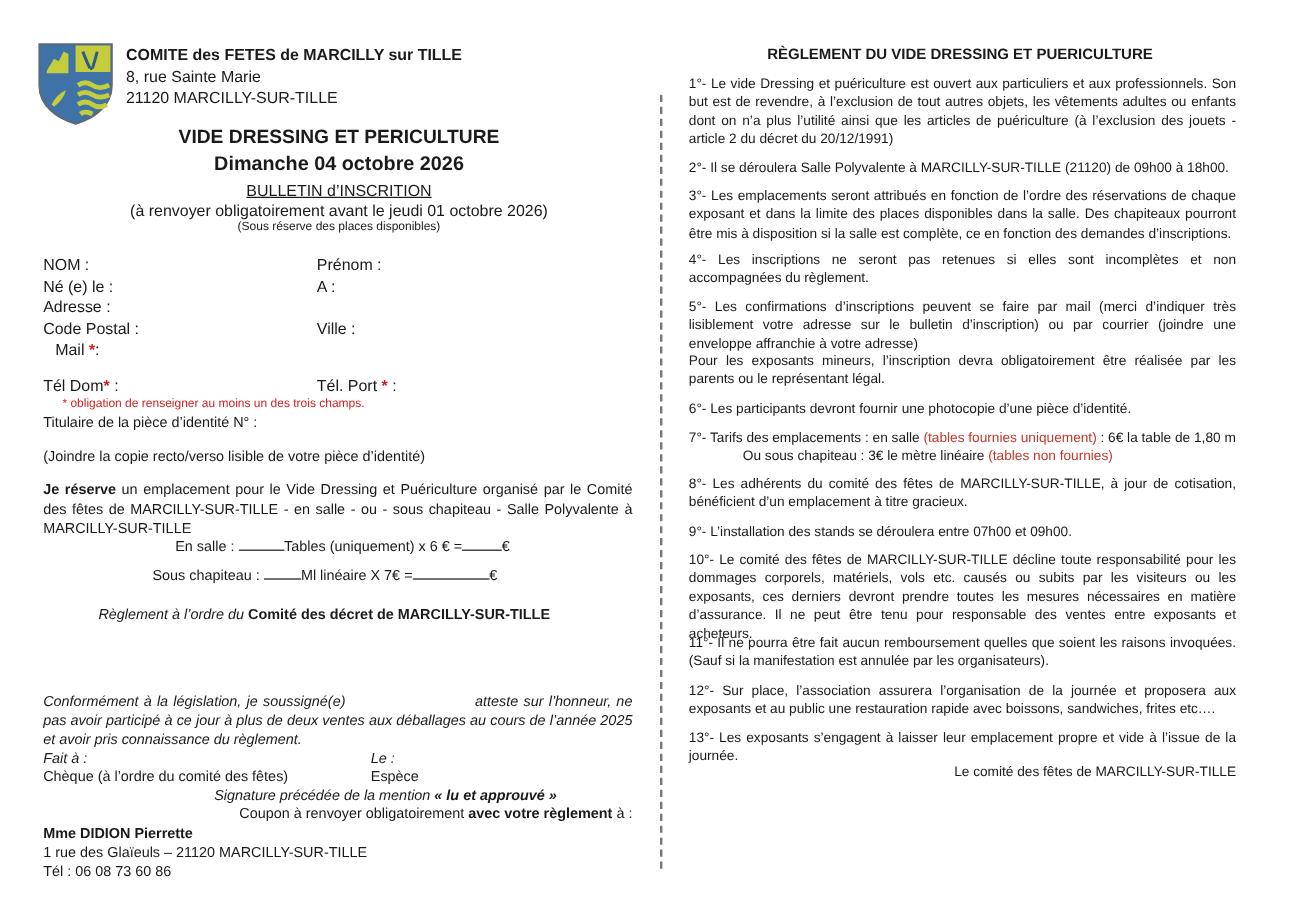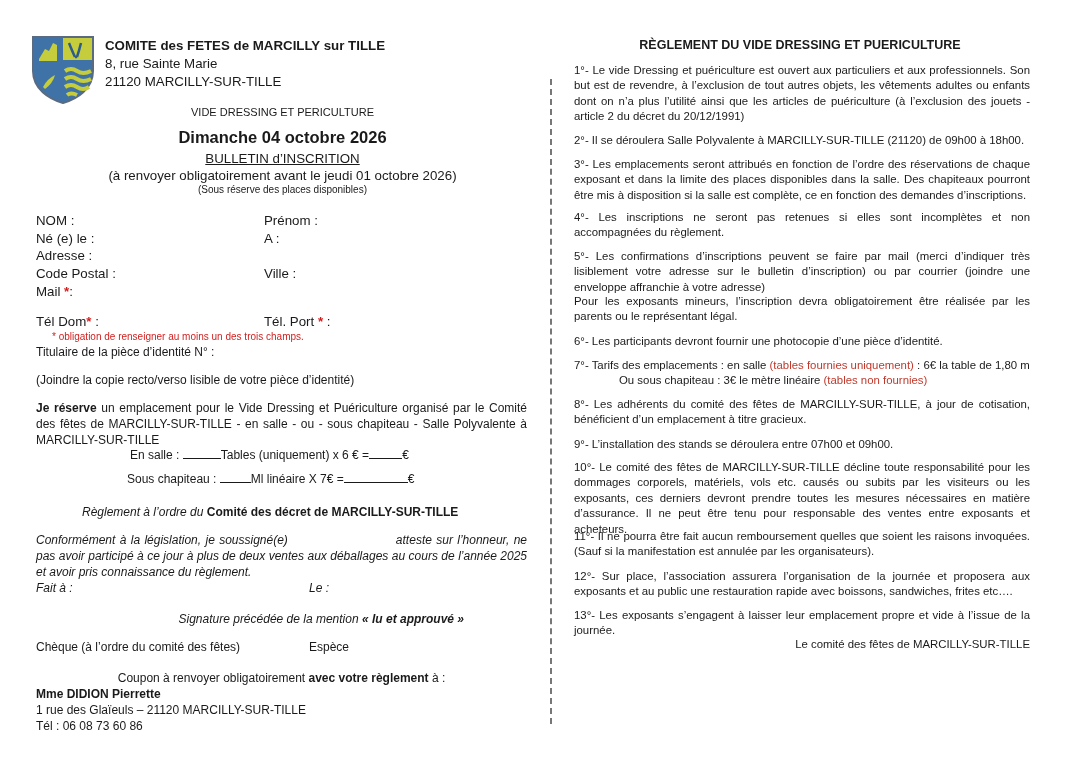--- a/index.html
+++ b/index.html
@@ -4,28 +4,28 @@
 <style>
   html, body { margin: 0; padding: 0; }
   body {
     width: 1080px; height: 764px; background: #ffffff; position: relative; overflow: hidden;
     font-family: "Liberation Sans", sans-serif; color: #1a1a1a;
   }
   .abs { position: absolute; }
   .red { color: #d11f1f; }
   .red2 { color: #c0392b; }
   b, .bold { font-weight: bold; }
-  i, .it { font-style: italic; }
+  i, .it { font-style: italic; margin-top: 44px; }
 
   
   #logo { left: 31px; top: 35px; width: 64px; height: 70px; }
   .org-name { left: 105px; top: 38px; font-size: 13.3px; font-weight: bold; }
   .org-line { left: 105px; font-size: 13.3px; }
   .center-block { left: 30px; width: 505px; text-align: center; }
-  .title1 { top: 106px; font-size: 11px; font-weight: normal; }
+  .title1 { top: 106px; font-size: 16px; font-weight: bold; }
   .title2 { top: 128px; font-size: 16.5px; font-weight: bold; }
   .title3 { top: 151px; font-size: 13.3px; text-decoration: underline; }
   .title4 { top: 168px; font-size: 13.3px; }
   .title5 { top: 184px; font-size: 10px; font-family: "Liberation Sans", sans-serif; }
 
   .lbl { font-size: 13.3px; }
   .small-red { font-size: 10px; color: #d11f1f; margin-left: 16px; }
 
   .para { left: 36px; width: 491px; font-size: 12px; line-height: 16px; text-align: justify; }
   .fill-line { display: inline-block; border-bottom: 1px solid #1a1a1a; height: 11px; vertical-align: baseline; }
@@ -63,38 +63,38 @@
 <div class="abs center-block title4">(à renvoyer obligatoirement avant le jeudi 01 octobre 2026)</div>
 <div class="abs center-block title5">(Sous réserve des places disponibles)</div>
 
 <div class="abs lbl" style="left:36px;top:213px">NOM :</div>
 <div class="abs lbl" style="left:264px;top:213px">Prénom :</div>
 <div class="abs lbl" style="left:36px;top:231px">Né (e) le :</div>
 <div class="abs lbl" style="left:264px;top:231px">A :</div>
 <div class="abs lbl" style="left:36px;top:248px">Adresse :</div>
 <div class="abs lbl" style="left:36px;top:266px">Code Postal :</div>
 <div class="abs lbl" style="left:264px;top:266px">Ville :</div>
-<div class="abs lbl" style="left:36px;top:284px">
+<div class="abs lbl" style="left:46px;top:284px">
   <span>Mail </span><span class="red bold">*</span><span>:</span>
 </div>
 <div class="abs lbl" style="left:36px;top:314px">
   <span>Tél Dom</span><span class="red bold">*</span><span> :</span>
 </div>
 <div class="abs lbl" style="left:264px;top:314px">
   <span>Tél. Port </span><span class="red bold">*</span><span> :</span>
 </div>
 <div class="abs small-red" style="left:36px;top:331px">* obligation de renseigner au moins un des trois champs.</div>
 
 <div class="abs para" style="top:344px">Titulaire de la pièce d’identité N° :</div>
 <div class="abs para" style="top:372px">(Joindre la copie recto/verso lisible de votre pièce d’identité)</div>
 
 <div class="abs para" style="top:400px">
   <b>Je réserve</b><span> un emplacement pour le Vide Dressing et Puériculture organisé par le Comité des fêtes de MARCILLY-SUR-TILLE - en salle - ou - sous chapiteau - Salle Polyvalente à MARCILLY-SUR-TILLE</span>
 </div>
-<div class="abs para" style="top:447px;text-align:left;left:130px;width:360px">
+<div class="abs para" style="top:447px;text-align:left;left:146px;width:360px">
   <span>En salle : </span><span class="fill-line" style="width:38px"></span><span>Tables (uniquement) x 6 € =</span><span class="fill-line" style="width:33px"></span><span>€</span>
 </div>
 <div class="abs para" style="top:471px;text-align:left;left:127px;width:360px">
   <span>Sous chapiteau : </span><span class="fill-line" style="width:31px"></span><span>Ml linéaire X 7€ =</span><span class="fill-line" style="width:64px"></span><span>€</span>
 </div>
 
 <div class="abs para" style="top:504px;text-align:left;left:82px">
   <i>Règlement à l’ordre du </i><b>Comité des décret de MARCILLY-SUR-TILLE</b>
 </div>
 
@@ -103,21 +103,21 @@
 </div>
 <div class="abs para it" style="top:580px;width:200px">Fait à :</div>
 <div class="abs para it" style="top:580px;left:309px;width:100px">Le :</div>
 <div class="abs para it" style="top:611px;left:144px;width:320px;text-align:right">
   <span>Signature précédée de la mention </span><b>« lu et approuvé »</b>
 </div>
 
 <div class="abs para" style="top:639px;width:220px;text-align:left">Chèque (à l’ordre du comité des fêtes)</div>
 <div class="abs para" style="top:639px;left:309px;width:80px;text-align:left">Espèce</div>
 
-<div class="abs para" style="top:670px;text-align:center">
+<div class="abs para" style="top:670px;text-align:right">
   <span>Coupon à renvoyer obligatoirement </span><b>avec votre règlement</b><span> à :</span>
 </div>
 <div class="abs para bold" style="top:686px">Mme DIDION Pierrette</div>
 <div class="abs para" style="top:702px">1 rue des Glaïeuls – 21120 MARCILLY-SUR-TILLE</div>
 <div class="abs para" style="top:718px">Tél : 06 08 73 60 86</div>
 
 <div id="divider" class="abs"></div>
 
 <div class="abs rtitle">RÈGLEMENT DU VIDE DRESSING ET PUERICULTURE</div>
 <div class="abs rule" style="top:63px">1°- Le vide Dressing et puériculture est ouvert aux particuliers et aux professionnels. Son but est de revendre, à l’exclusion de tout autres objets, les vêtements adultes ou enfants dont on n’a plus l’utilité ainsi que les articles de puériculture (à l’exclusion des jouets - article 2 du décret du 20/12/1991)</div>

